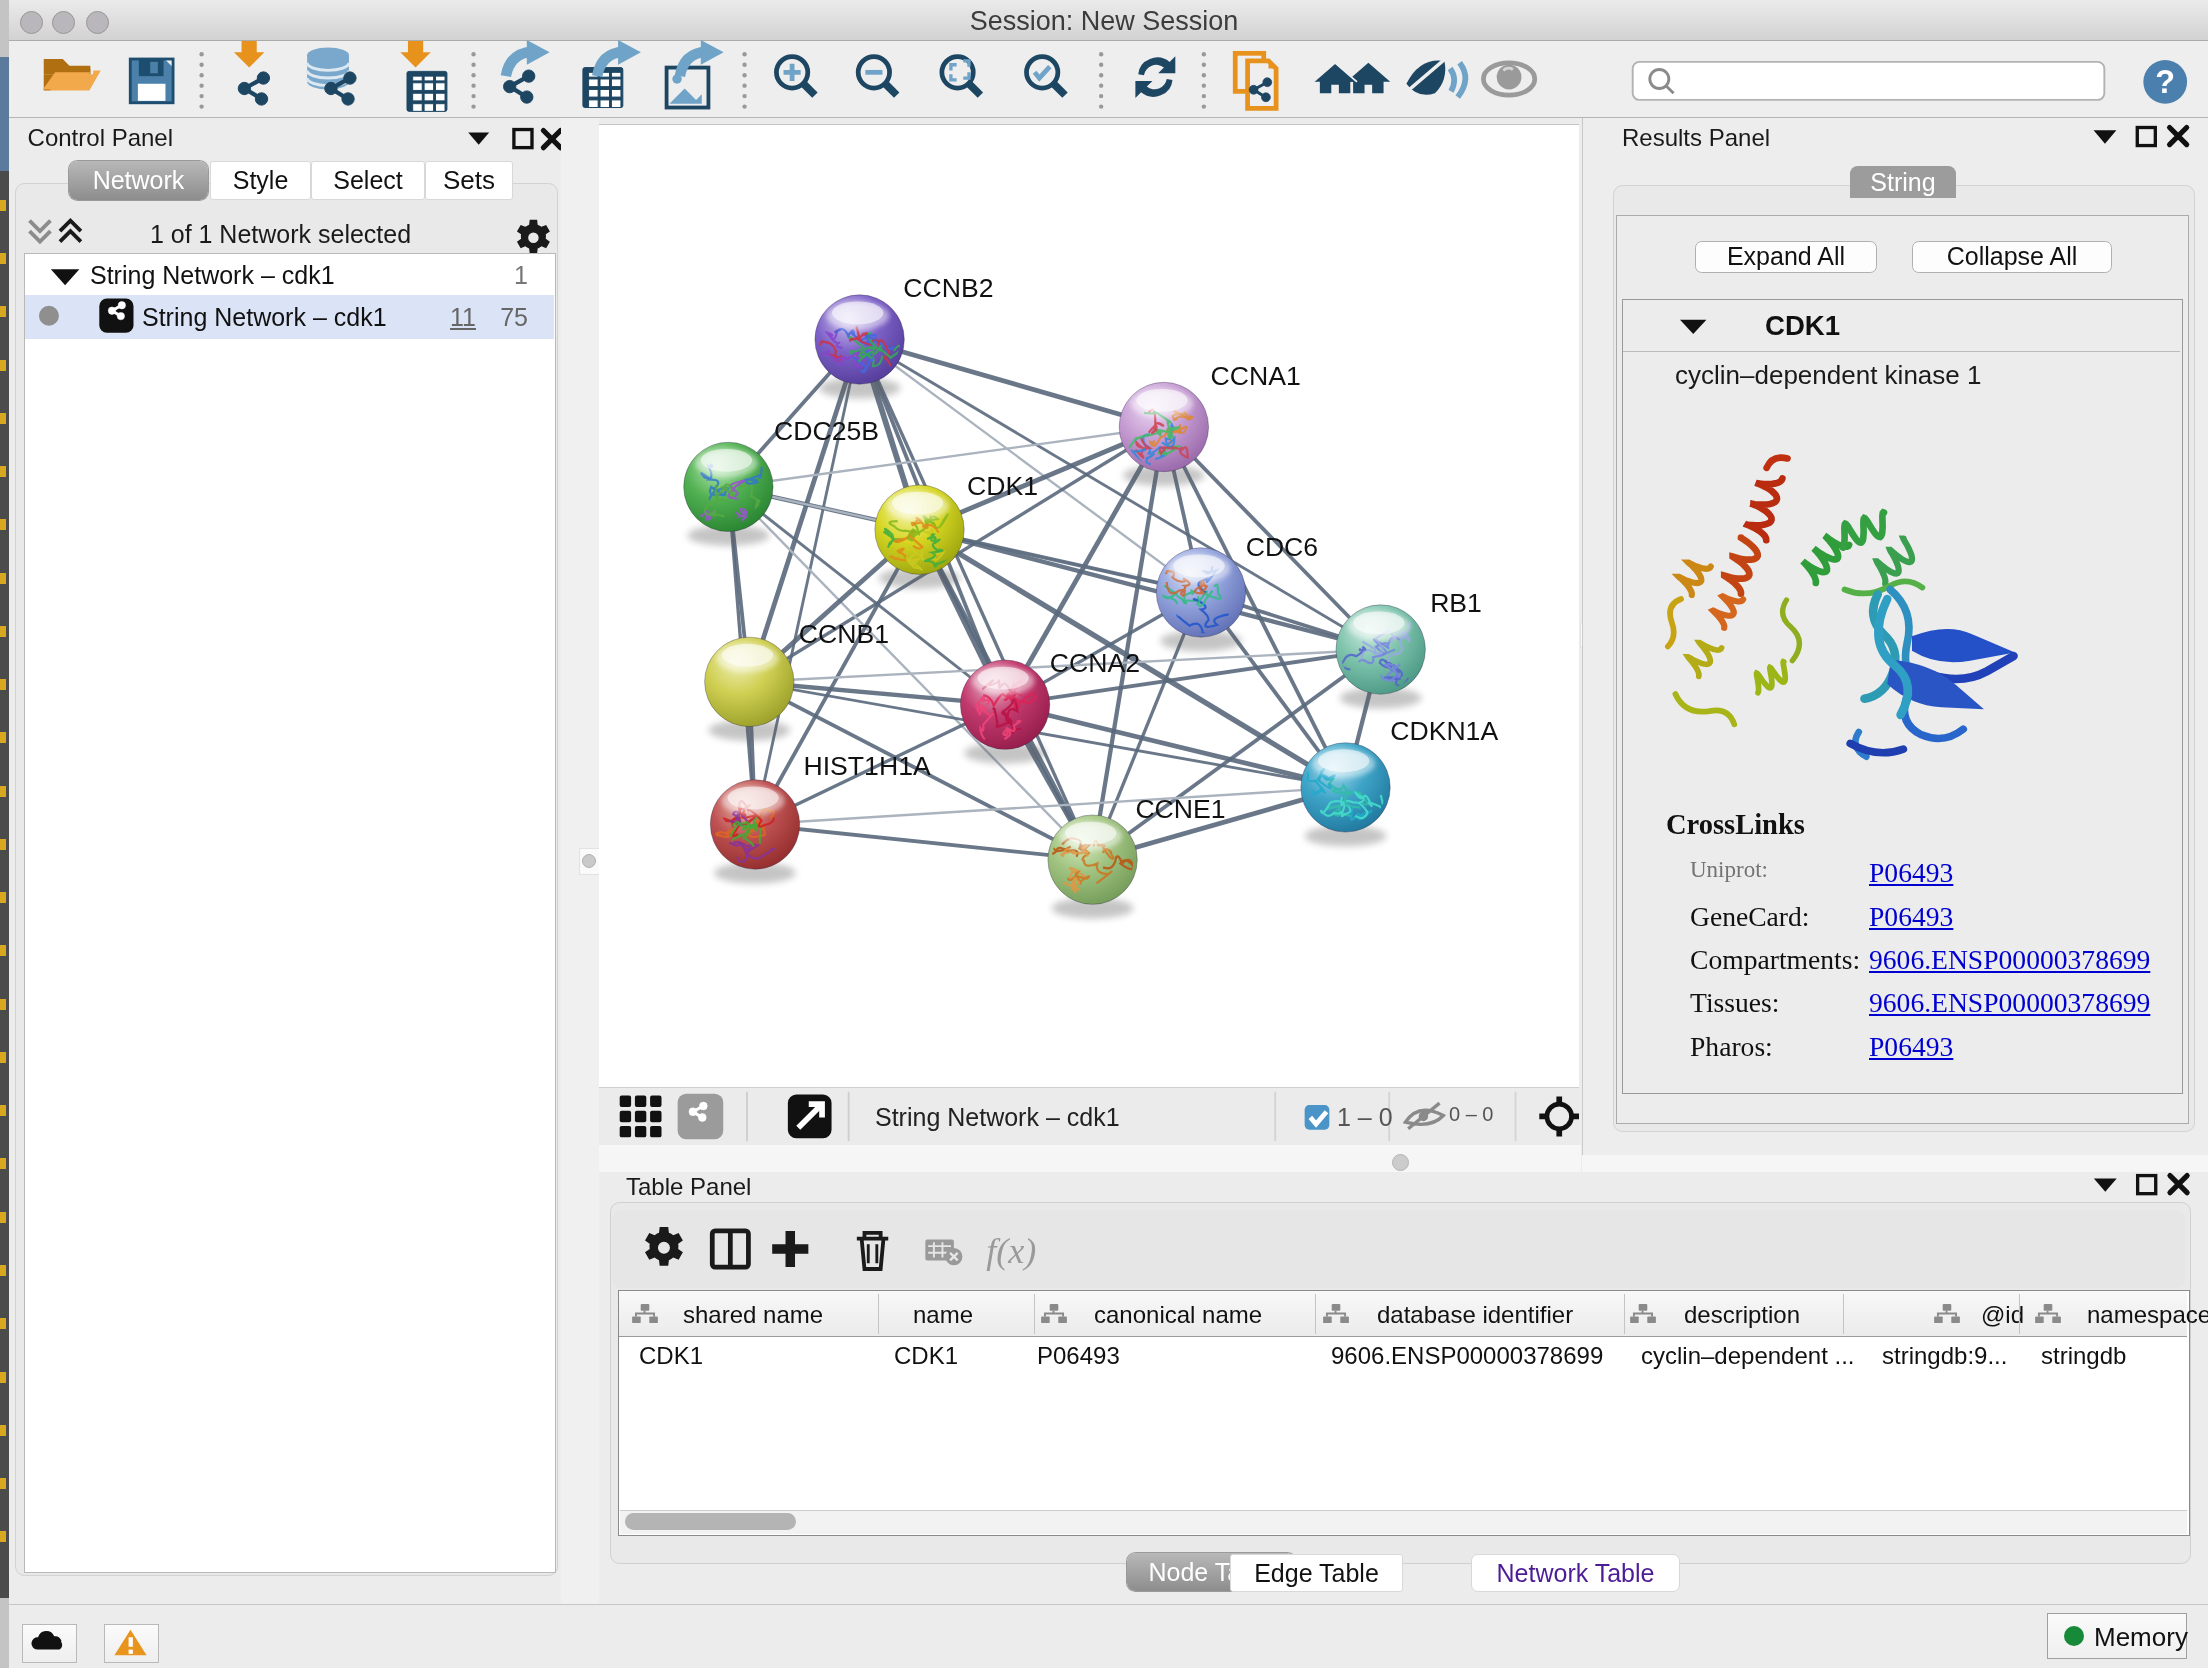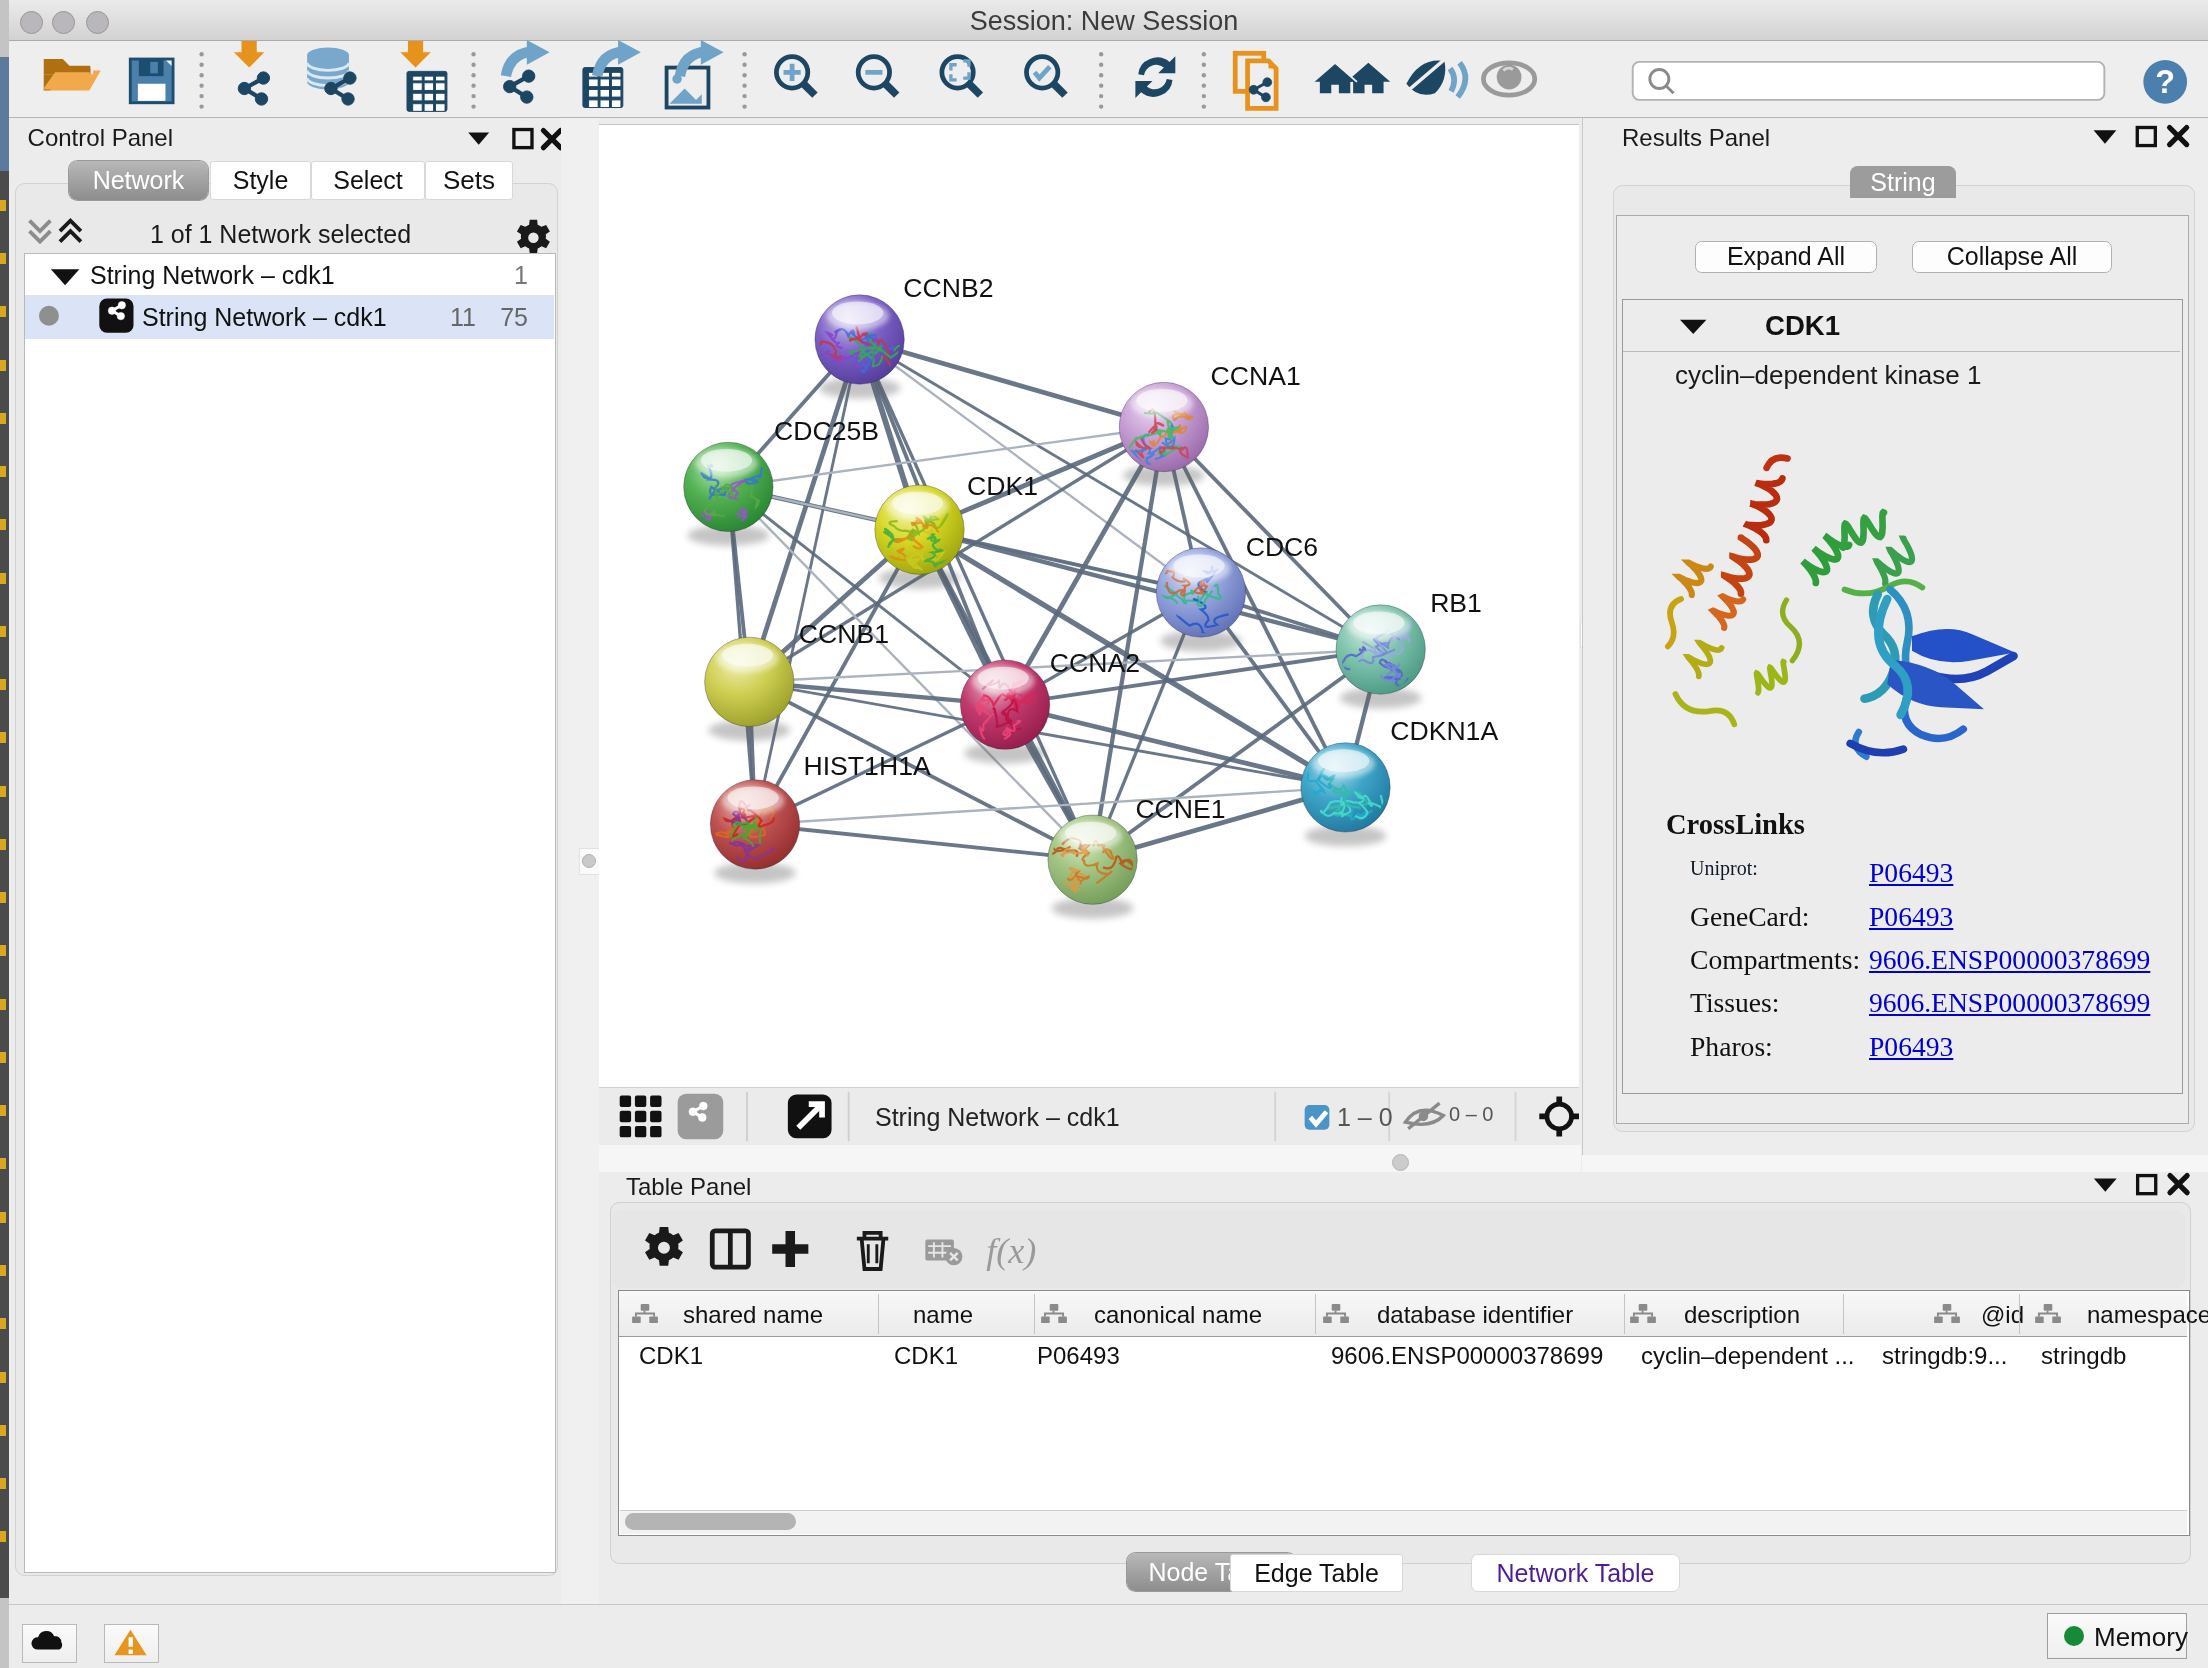--- a/index.html
+++ b/index.html
@@ -280,21 +280,21 @@
  <g fill="#fff" stroke="#fff" transform="translate(122,55) scale(0.52)">
       <circle cx="11" cy="0" r="7.5"></circle>
       <circle cx="-9" cy="11" r="7.5"></circle>
       <circle cx="9" cy="22" r="7.5"></circle>
       <path d="M11,0 L-9,11 L9,22" stroke-width="6" fill="none"></path>
     </g>
 </svg>
 <div class="abs" style="left:90px;top:261px;font-size:25px;color:#111;">String Network – cdk1</div>
 <div class="abs" style="left:438px;top:261px;width:90px;text-align:right;font-size:25px;color:#777;">1</div>
 <div class="abs" style="left:142px;top:303px;font-size:25px;color:#111;">String Network – cdk1</div>
-<div class="abs" style="left:409px;top:303px;width:67px;text-align:right;font-size:25px;color:#666;">11</div>
+<div class="abs" style="left:409px;top:303px;width:67px;text-align:right;font-size:25px;color:#666;text-decoration:underline;">11</div>
 <div class="abs" style="left:476px;top:303px;width:52px;text-align:right;font-size:25px;color:#666;">75</div>
 
 <div class="abs" style="left:561px;top:118px;width:38px;height:1486px;background:#f0f0f0;"></div>
 <div class="abs" style="left:579px;top:848px;width:19px;height:25px;background:#fafafa;border:1px solid #e2e2e2;"></div>
 <div class="abs" style="left:582px;top:854px;width:12.4px;height:12.4px;border-radius:50%;background:#c9c9c9;border:1px solid #b0b0b0;"></div>
 <div class="abs" style="left:599px;top:124px;width:980px;height:963px;background:#ffffff;border-top:1px solid #c4c4c4;"></div>
 <div id="netsvg" class="abs" style="left:599px;top:124px;width:980px;height:963px;overflow:hidden;">
 <div class="abs" style="left:-599px;top:-124px;">
       <svg class="abs" style="left:0;top:0;" width="2208" height="1668" viewBox="0 0 2322 1754">
         <defs>
@@ -737,21 +737,21 @@
       <path d="M262,200 q36,-14 62,-2 l42,18 l-44,8 q-34,6 -60,-10 z" fill="#2450c8" stroke="#2450c8" stroke-width="2"></path>
       <path d="M282,240 q32,10 58,-4 l28,-16" stroke="#2141b8" stroke-width="9"></path>
       <path d="M255,265 q-8,26 16,38 q24,10 44,-6" stroke="#2866cc" stroke-width="8"></path>
       <path d="M205,300 q-10,16 8,26" stroke="#2e7ccc" stroke-width="7"></path>
 <path d="M240,225 q40,4 64,24 l30,26 l-42,-2 q-32,-2 -56,-24 z" fill="#2a55c4" stroke="#2a55c4" stroke-width="2"></path>
 <path d="M235,160 q-22,46 8,70 q24,20 6,52" stroke="#2fa0c4" stroke-width="9" fill="none"></path>
 <path d="M196,312 q28,16 56,6" stroke="#1f3eb0" stroke-width="8" fill="none"></path>
     </g>
   </svg>
 <div class="abs serif" style="left:1666px;top:809px;font-size:28.5px;font-weight:bold;color:#111;">CrossLinks</div>
-<div class="abs serif" style="left:1690px;top:857px;font-size:20px;color:#0f172a;">Uniprot:</div>
+<div class="abs serif" style="left:1690px;top:857px;font-size:23px;color:#737373;">Uniprot:</div>
 <div class="abs serif" style="left:1869px;top:857px;font-size:27.6px;color:#0000d0;text-decoration:underline;">P06493</div>
 <div class="abs serif" style="left:1690px;top:901px;font-size:27.6px;color:#111;">GeneCard:</div>
 <div class="abs serif" style="left:1869px;top:901px;font-size:27.6px;color:#0000d0;text-decoration:underline;">P06493</div>
 <div class="abs serif" style="left:1690px;top:944px;font-size:27.6px;color:#111;">Compartments:</div>
 <div class="abs serif" style="left:1869px;top:944px;font-size:27.6px;color:#0000d0;text-decoration:underline;">9606.ENSP00000378699</div>
 <div class="abs serif" style="left:1690px;top:987px;font-size:27.6px;color:#111;">Tissues:</div>
 <div class="abs serif" style="left:1869px;top:987px;font-size:27.6px;color:#0000d0;text-decoration:underline;">9606.ENSP00000378699</div>
 <div class="abs serif" style="left:1690px;top:1031px;font-size:27.6px;color:#111;">Pharos:</div>
 <div class="abs serif" style="left:1869px;top:1031px;font-size:27.6px;color:#0000d0;text-decoration:underline;">P06493</div>
 

